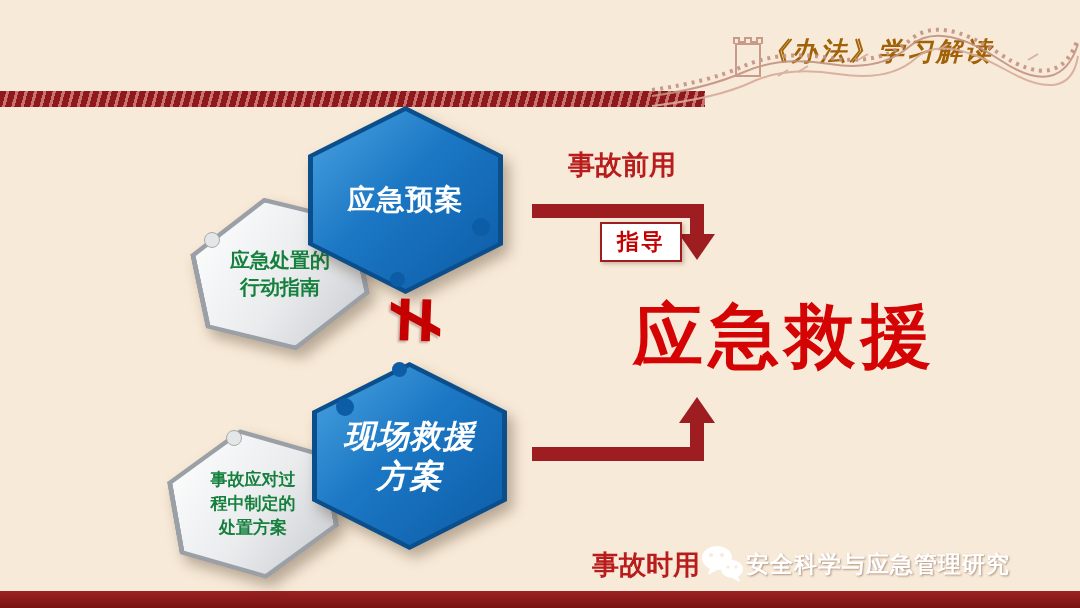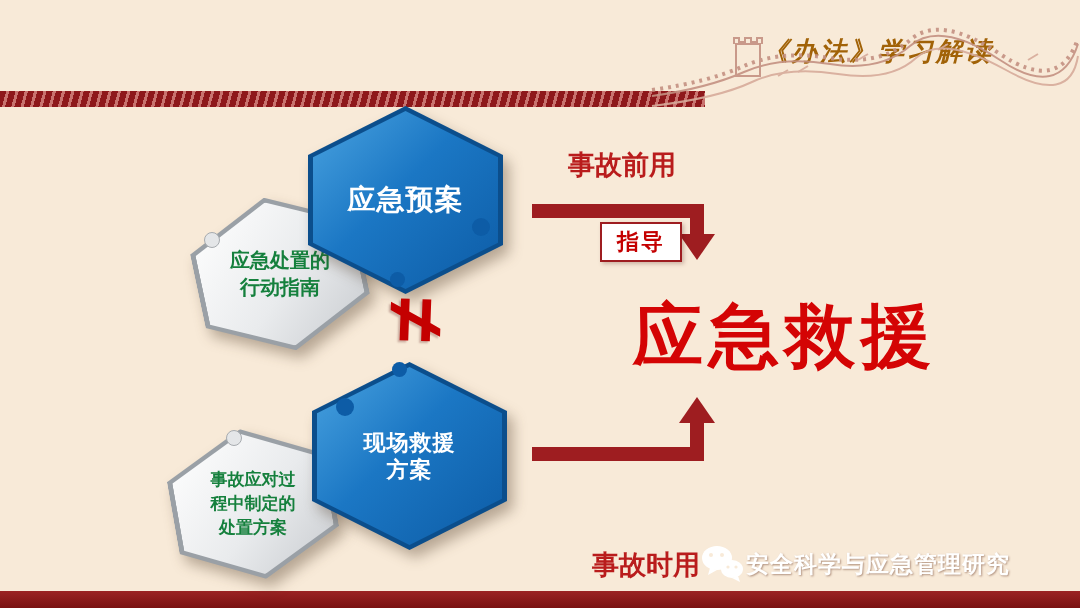--- a/index.html
+++ b/index.html
@@ -32,21 +32,21 @@
   .hex.gray .label{color:#15803d;font-weight:700;}
 
   .hex-top{left:308px;top:106px;width:195px;height:188px;z-index:3;}
   .hex-top .label{font-size:28px;letter-spacing:1px;}
   .hex-top-note{left:196px;top:196px;width:168px;height:156px;z-index:2;}
   .hex-top-note .shape-wrap{transform:rotate(-12deg);}
   .hex-top-note .label{font-size:20px;line-height:1.35;}
   .hex-top-note .label span{display:block;width:104px;}
 
   .hex-bottom{left:312px;top:362px;width:195px;height:188px;z-index:3;}
-  .hex-bottom .label{font-size:22px;line-height:1.25;white-space:pre-line;letter-spacing:1px;}
+  .hex-bottom .label{font-size:32px;line-height:1.25;white-space:pre-line;letter-spacing:1px;font-style:italic;}
   .hex-bottom-note{left:172px;top:428px;width:162px;height:152px;z-index:2;}
   .hex-bottom-note .shape-wrap{transform:rotate(-10deg);}
   .hex-bottom-note .label{font-size:17px;line-height:1.4;}
   .hex-bottom-note .label span{display:block;width:88px;}
 
   .nub{position:absolute;border-radius:50%;}
   .nub.blue{background:#0d5ca6;}
   .nub.gray{background:#e4e6e8;border:1px solid #a7abaf;}
 
   

